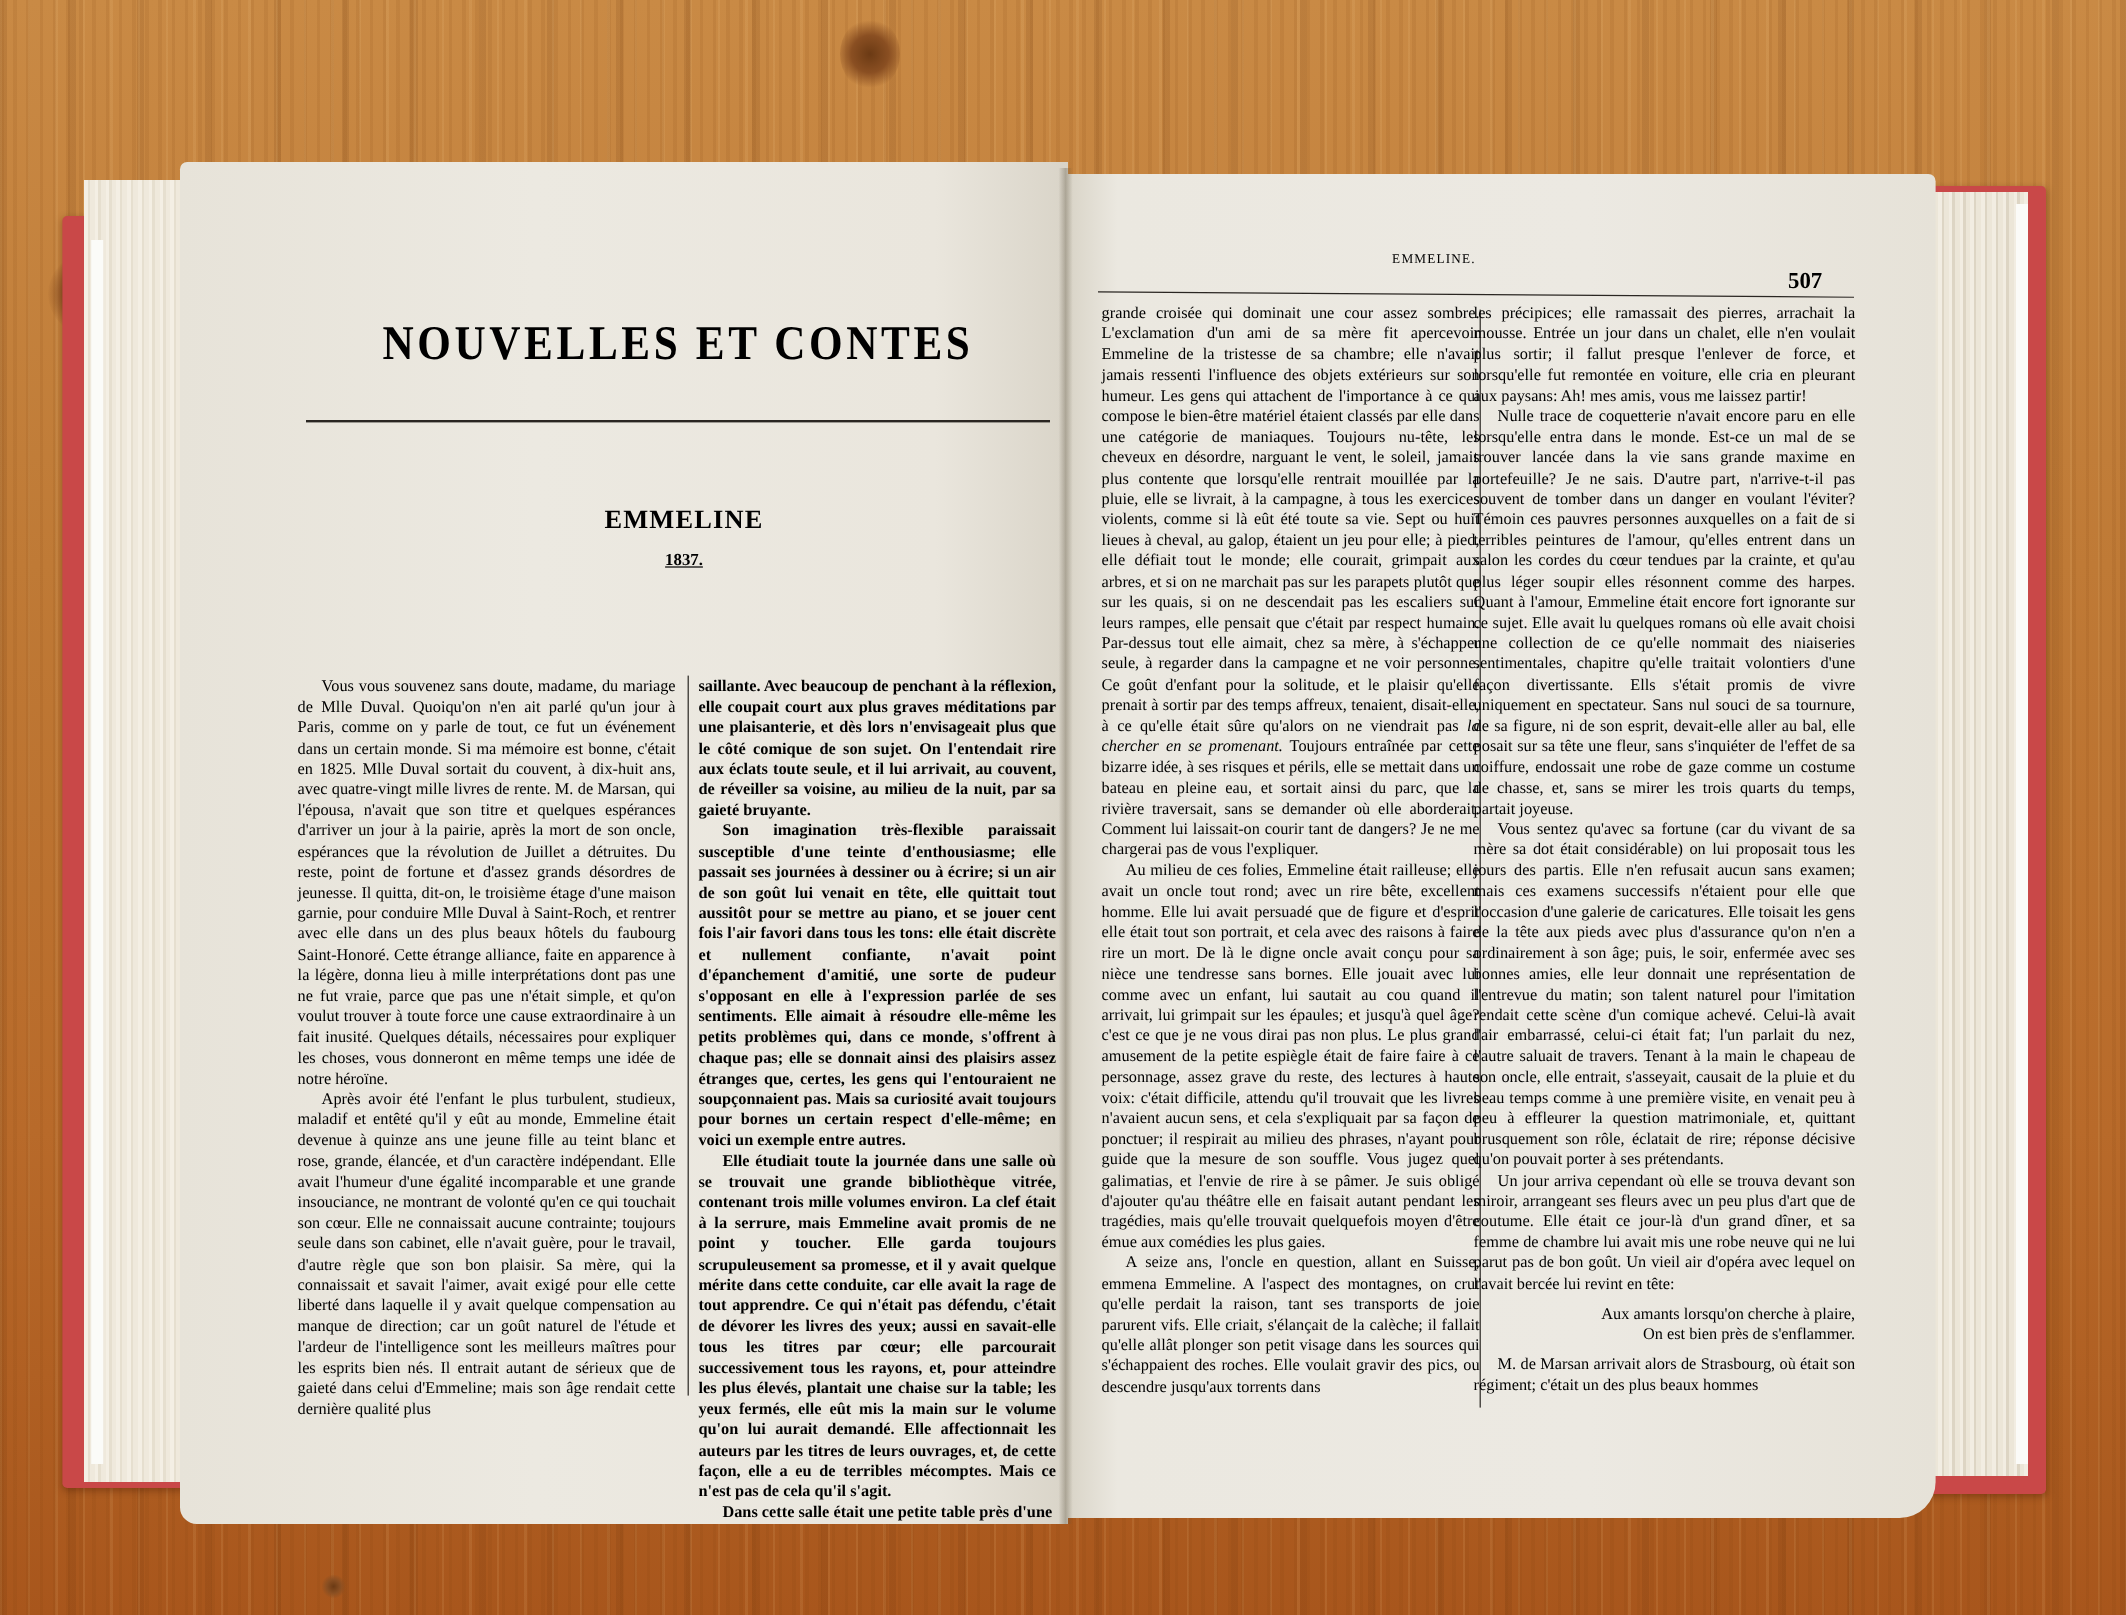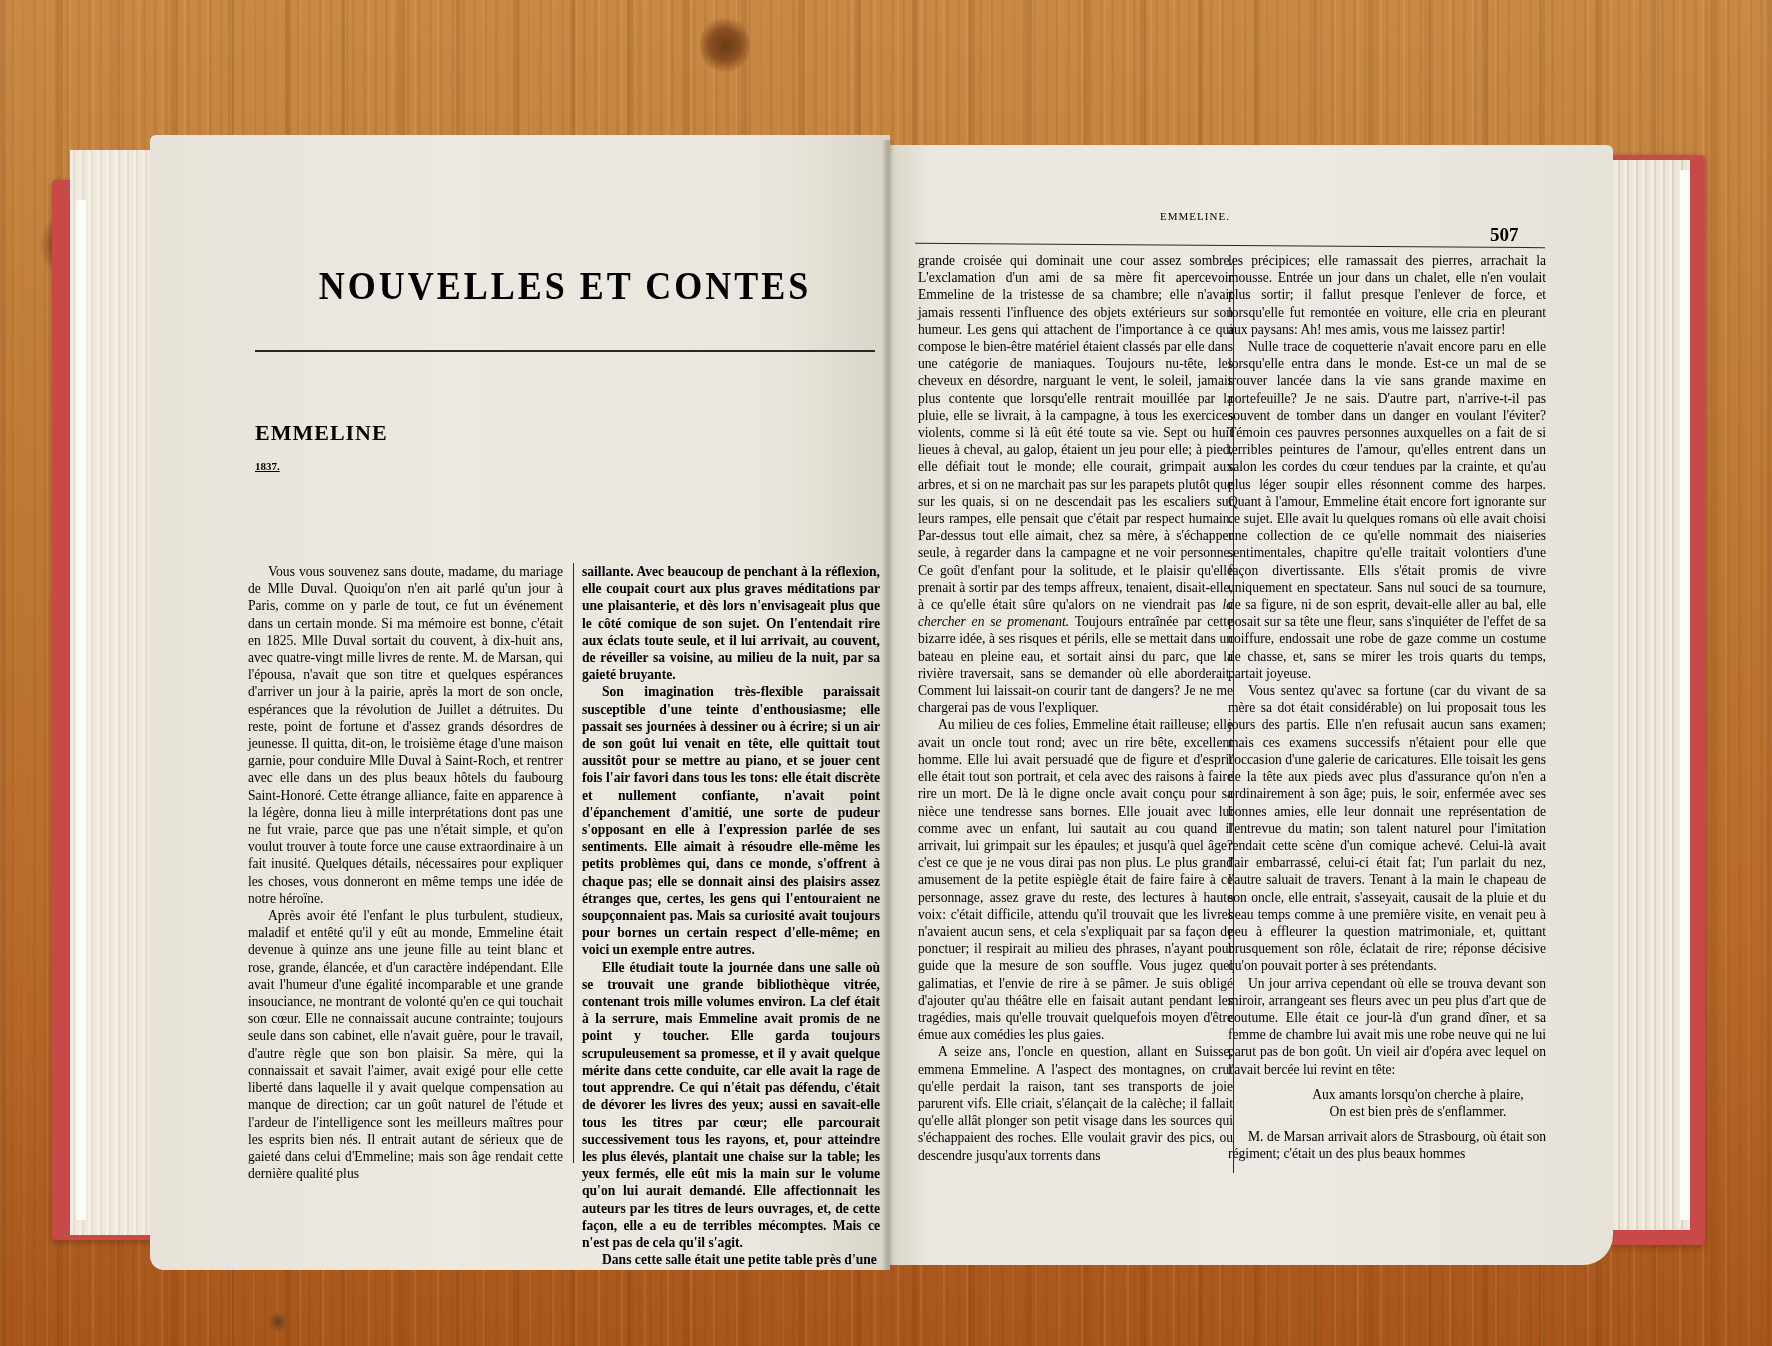--- a/index.html
+++ b/index.html
@@ -29,27 +29,27 @@
     border-radius:6px 0 0 14px;}
   .page-right{left:888px;top:145px;width:725px;height:1120px;
     background:linear-gradient(90deg,#d8d3c6 0%,#ebe8e0 6%,#ece9e2 60%,#e6e2d8 100%);
     border-radius:0 6px 30px 0;}
   .gutter{position:absolute;left:882px;top:140px;width:12px;height:1130px;
     background:linear-gradient(90deg,rgba(0,0,0,0) 0%,rgba(90,80,60,0.35) 50%,rgba(0,0,0,0) 100%);}
 
   .main-title{position:absolute;left:255px;top:265px;width:620px;text-align:center;
     font-size:36px;font-weight:bold;letter-spacing:3px;transform:scaleY(1.12);}
   .title-rule{position:absolute;left:255px;top:350px;width:620px;height:2px;background:#2a2622;}
-  .story-title{position:absolute;left:255px;top:420px;width:630px;font-size:22px;font-weight:bold;letter-spacing:1px;}
-  .story-year{position:absolute;left:255px;top:460px;width:630px;text-align:left;font-size:11px;font-weight:bold;text-decoration:underline;}
+  .story-title{position:absolute;left:255px;top:420px;width:630px;text-align:center;font-size:22px;font-weight:bold;letter-spacing:1px;}
+  .story-year{position:absolute;left:255px;top:460px;width:630px;text-align:center;font-size:14px;font-weight:bold;text-decoration:underline;}
 
   .col{position:absolute;font-size:13.6px;line-height:17.2px;text-align:justify;}
   .col p{margin:0;text-indent:20px;}
   .col p.noindent{text-indent:0;}
-  .col p.verse{text-indent:0;padding-left:62px;text-align:center;margin:8px 0;}
+  .col p.verse{text-indent:0;padding-left:62px;text-align:right;margin:8px 0;}
   .col-l1{left:248px;top:563px;width:315px;}
   .col-l2{left:582px;top:563px;width:298px;font-weight:bold;}
   .col-r1{left:918px;top:252px;width:315px;}
   .col-r2{left:1228px;top:252px;width:318px;}
   .vrule{position:absolute;width:1px;background:#2a2622;}
   .vrule-l{left:573px;top:563px;height:600px;}
   .vrule-r{left:1233px;top:258px;height:915px;}
 
   .running-head{position:absolute;left:1095px;top:210px;width:200px;text-align:center;font-size:11px;letter-spacing:1px;}
   .page-number{position:absolute;left:1490px;top:224px;font-size:19px;font-weight:bold;}

